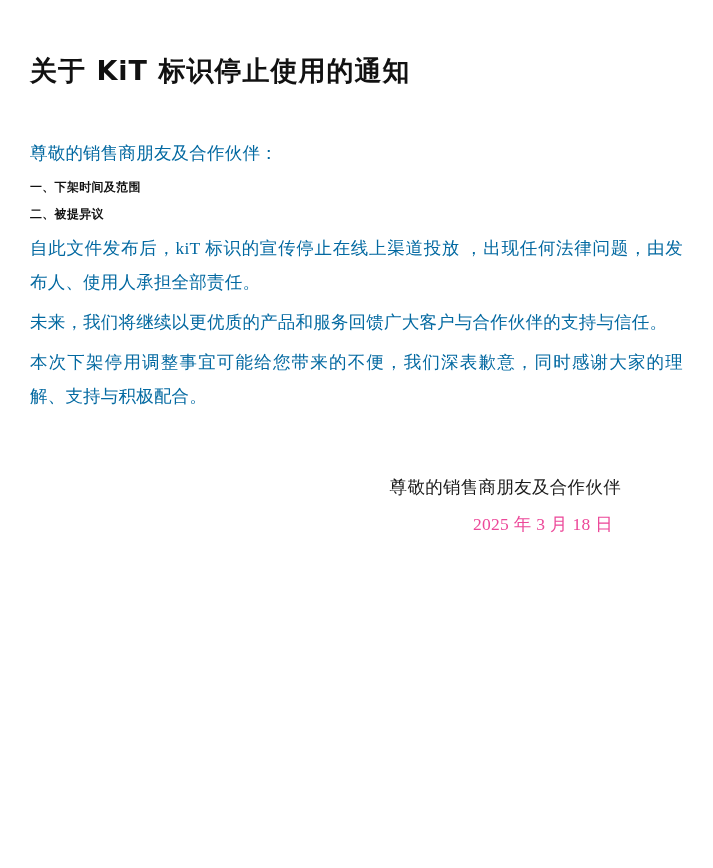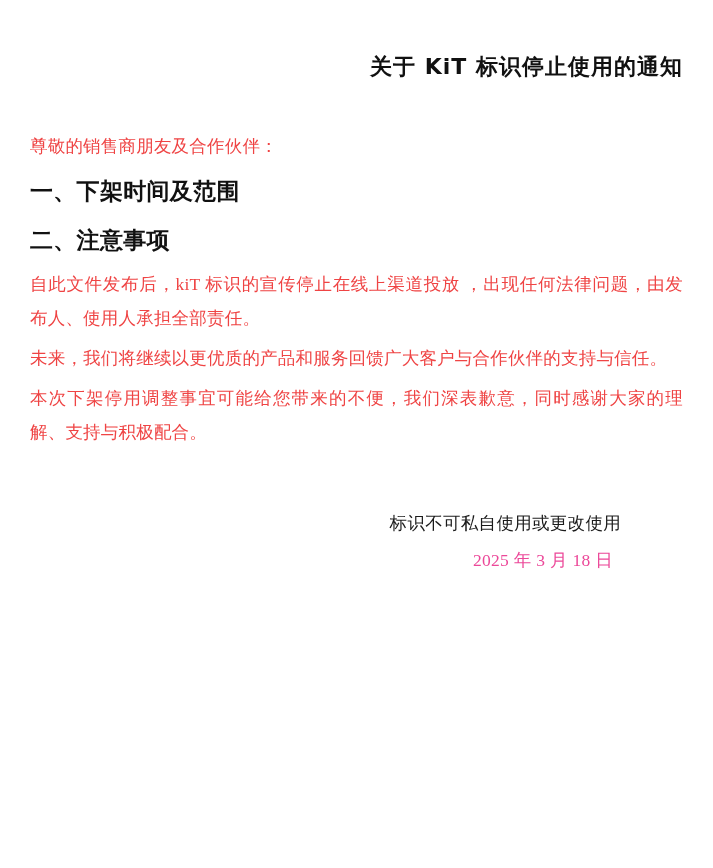--- a/index.html
+++ b/index.html
@@ -15,47 +15,47 @@
     overflow: hidden;
   }
   .page {
     width: 713px;
     height: 868px;
     box-sizing: border-box;
     padding: 34px 30px 0 30px;
     position: relative;
   }
   .doc-title {
-    text-align: right;
+    text-align: left;
     font-family: "DejaVu Sans", "Liberation Sans", sans-serif;
     font-weight: 700;
-    font-size: 22px;
+    font-size: 27px;
     letter-spacing: 1px;
     color: #111111;
     margin: 18px 0 0 0;
     line-height: 1.4;
   }
   .body-block {
     margin-top: 46px;
   }
   p.para {
     font-size: 17.5px;
     line-height: 1.95;
     margin: 0 0 6px 0;
     text-align: justify;
-    color: #ef4444;
+    color: #0369a1;
     letter-spacing: 0.2px;
   }
   p.indent {
     text-indent: 2em;
   }
   .section-head {
     font-family: "DejaVu Sans", "Liberation Sans", sans-serif;
     font-weight: 700;
-    font-size: 23px;
+    font-size: 12px;
     line-height: 1.95;
     margin: 2px 0 4px 0;
     color: #111111;
     letter-spacing: 0.3px;
   }
   .list-item {
     font-size: 17.5px;
     line-height: 1.95;
     margin: 0 0 4px 0;
     color: #1a1a1a;
@@ -88,26 +88,26 @@
   <h1 class="doc-title">关于 KiT 标识停止使用的通知</h1>
 
   <div class="body-block">
 
     <p class="para">尊敬的销售商朋友及合作伙伴：</p>
 
 
     <div class="section-head">一、下架时间及范围</div>
 
 
-    <div class="section-head">二、注意事项</div>
+    <div class="section-head">二、被提异议</div>
 
     <p class="para">自此文件发布后，kiT 标识的宣传停止在线上渠道投放 ，出现任何法律问题，由发布人、使用人承担全部责任。</p>
     <p class="para">未来，我们将继续以更优质的产品和服务回馈广大客户与合作伙伴的支持与信任。</p>
     <p class="para">本次下架停用调整事宜可能给您带来的不便，我们深表歉意，同时感谢大家的理解、支持与积极配合。</p>
 
   </div>
 
   <div class="signature">
-    <div class="sig-line">标识不可私自使用或更改使用</div>
+    <div class="sig-line">尊敬的销售商朋友及合作伙伴</div>
     <div class="sig-date">2025 年 3 月 18 日</div>
   </div>
 
 </div>
 
 </body></html>

